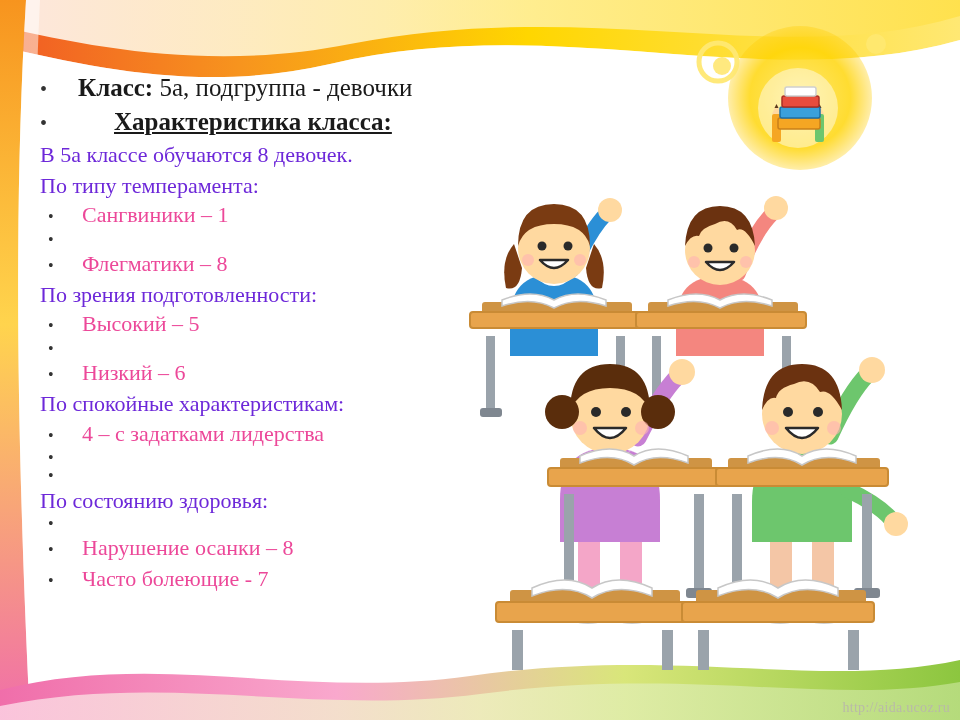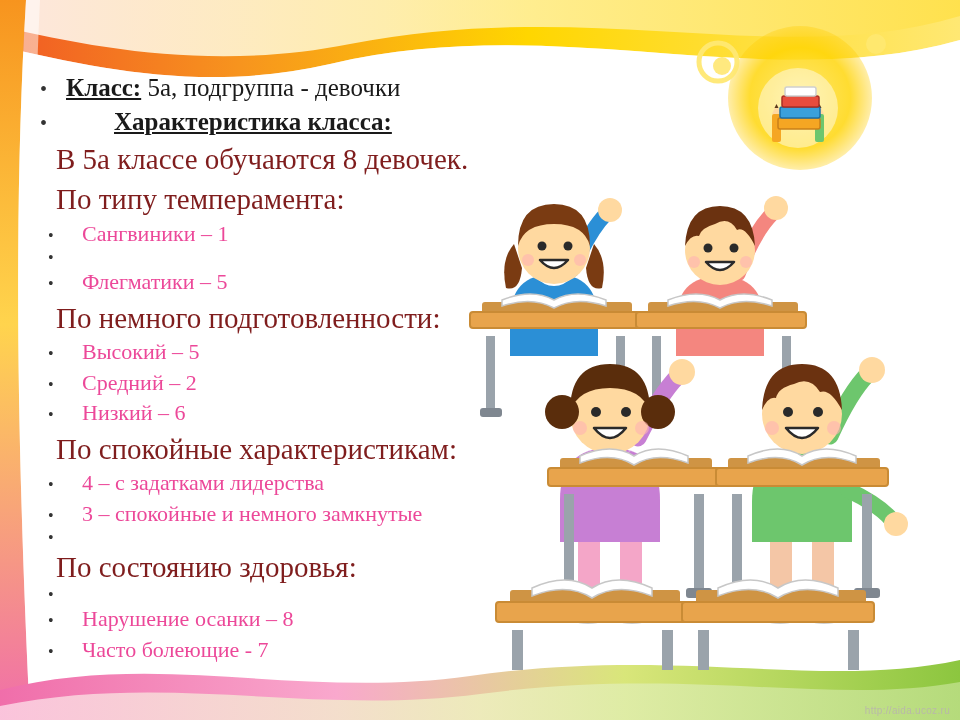--- a/index.html
+++ b/index.html
@@ -72,45 +72,45 @@
     padding-left: 8px;
     font-size: 16px;
   }
   .head-line {
     font-size: 25px;
     color: #1a1a1a;
     line-height: 1.28;
   }
   .head-line .label {
     font-weight: bold;
-    text-decoration: underline;
+    margin-left: 12px;
   }
   .head-line .bold-only {
     font-weight: bold;
     text-decoration: underline;
     margin-left: 48px;
   }
   .para {
-    font-size: 29px;
-    color: #7f1d1d;
+    font-size: 22px;
+    color: #6d28d9;
     line-height: 1.32;
-    margin: 2px 0 1px 16px;
+    margin: 2px 0 1px 0;
   }
   .sub-item {
     font-size: 22px;
     color: #ec4899;
     line-height: 1.3;
   }
 
   .watermark {
     position: absolute;
     right: 10px;
     bottom: 4px;
-    font-family: Liberation Sans, sans-serif;
-    font-size: 10px;
+    font-family: Liberation Serif, serif;
+    font-size: 14px;
     color: #b9b9a8;
     letter-spacing: .3px;
   }
 </style>
 </head>
 <body>
 
 <div class="slide">
 
   <svg class="bg-svg" viewBox="0 0 960 720" preserveAspectRatio="none">
@@ -354,45 +354,43 @@
     <div class="para">По типу темперамента:</div>
     <div class="bullet-row">
       <span class="bullet-dot small">•</span>
       <span class="sub-item">Сангвиники – 1</span>
     </div>
     <div class="bullet-row">
       <span class="bullet-dot small">•</span>
     </div>
     <div class="bullet-row">
       <span class="bullet-dot small">•</span>
-      <span class="sub-item">Флегматики – 5</span>
-    </div>
-
-    <div class="para">По немного подготовленности:</div>
+      <span class="sub-item">Флегматики – 8</span>
+    </div>
+
+    <div class="para">По зрения подготовленности:</div>
     <div class="bullet-row">
       <span class="bullet-dot small">•</span>
       <span class="sub-item">Высокий – 5</span>
     </div>
     <div class="bullet-row">
       <span class="bullet-dot small">•</span>
-      <span class="sub-item">Средний – 2</span>
     </div>
     <div class="bullet-row">
       <span class="bullet-dot small">•</span>
       <span class="sub-item">Низкий – 6</span>
     </div>
 
     <div class="para">По спокойные характеристикам:</div>
     <div class="bullet-row">
       <span class="bullet-dot small">•</span>
       <span class="sub-item">4 – с задатками лидерства</span>
     </div>
     <div class="bullet-row">
       <span class="bullet-dot small">•</span>
-      <span class="sub-item">3 – спокойные и немного замкнутые</span>
     </div>
     <div class="bullet-row">
       <span class="bullet-dot small">•</span>
     </div>
 
     <div class="para">По состоянию здоровья:</div>
     <div class="bullet-row">
       <span class="bullet-dot small">•</span>
     </div>
     <div class="bullet-row">

